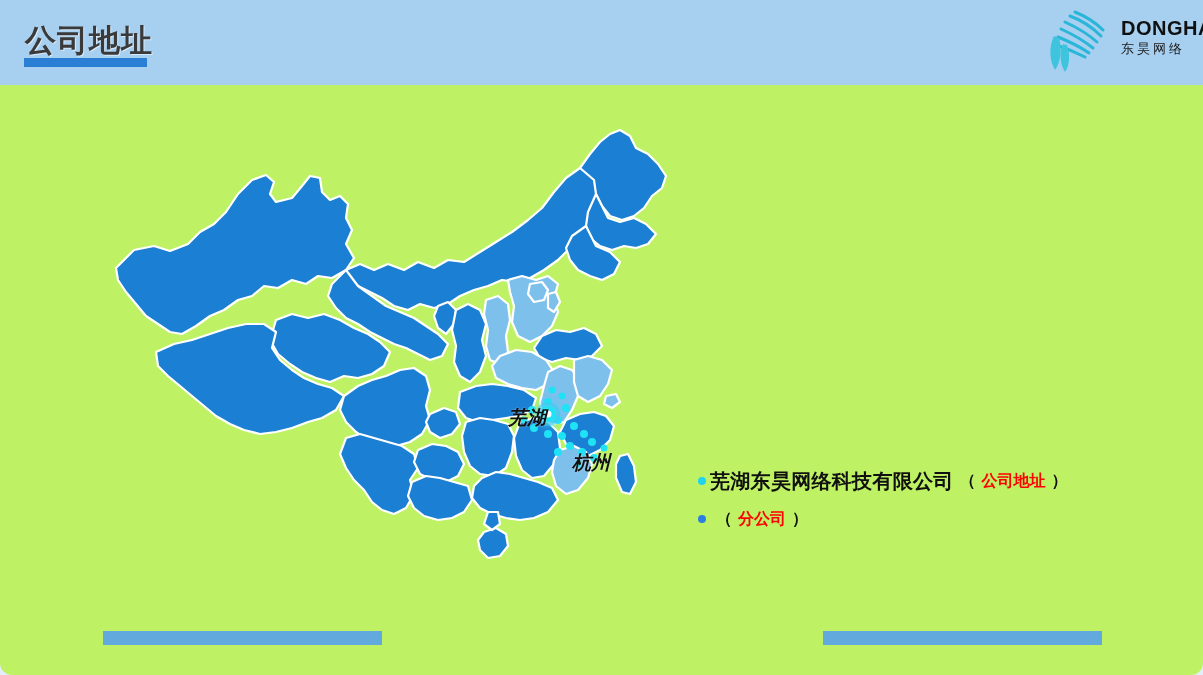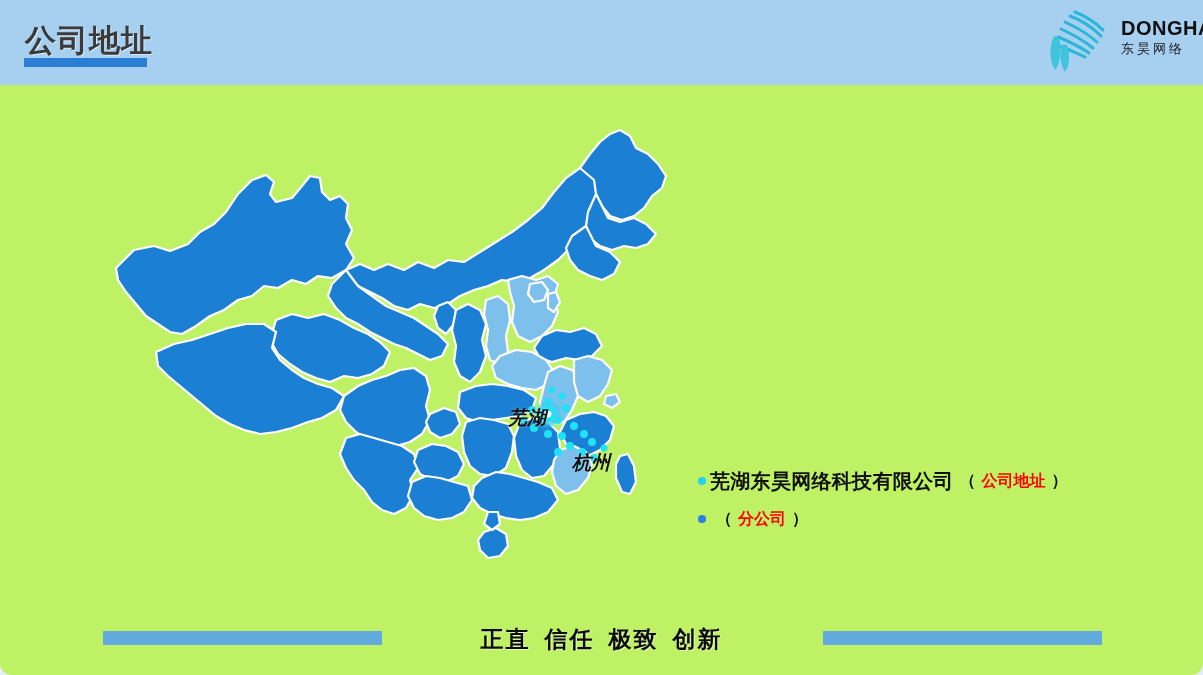--- a/index.html
+++ b/index.html
@@ -333,17 +333,14 @@
       <span class="legend-paren">（</span>
         <span class="legend-paren legend-em">分公司</span>
         <span class="legend-paren">）</span>
     </div>
 
 
   </div>
 
   <div class="footer-bar footer-bar-left"></div>
   <div class="footer-bar footer-bar-right"></div>
-  <div class="slogan">
-    <span>正直</span><span>信任</span><span>极致</span><span>创新</span>
-  </div>
 
 </div>
 
 </body></html>

